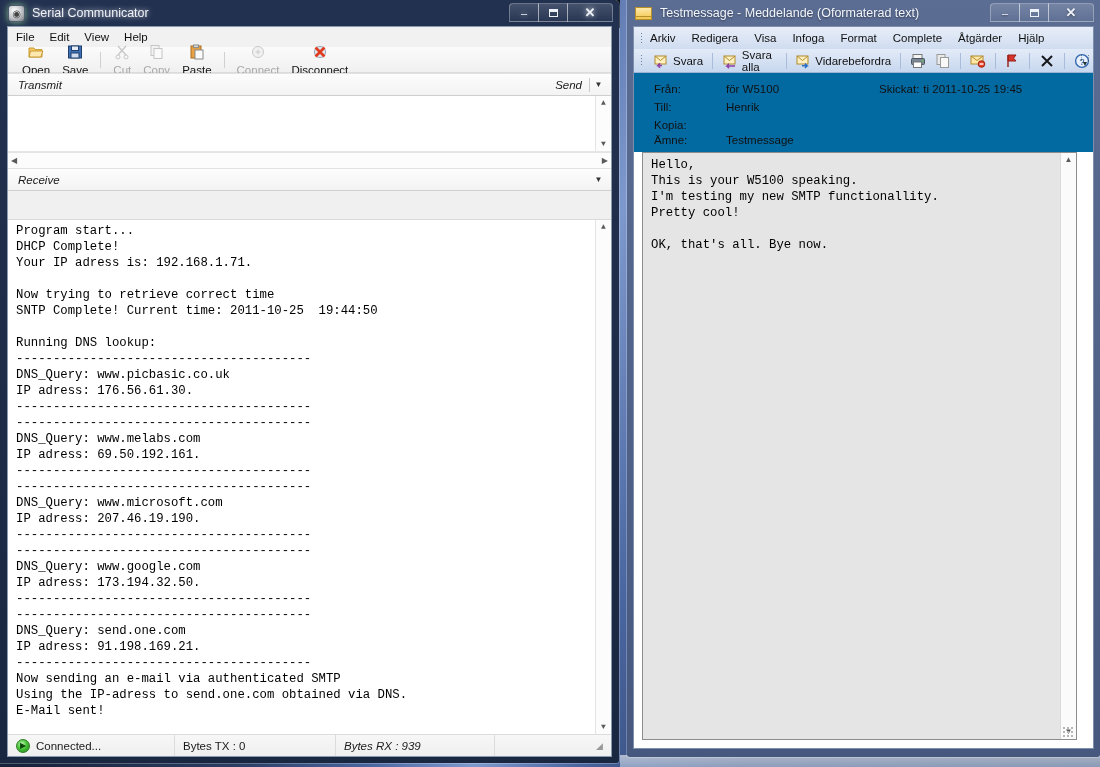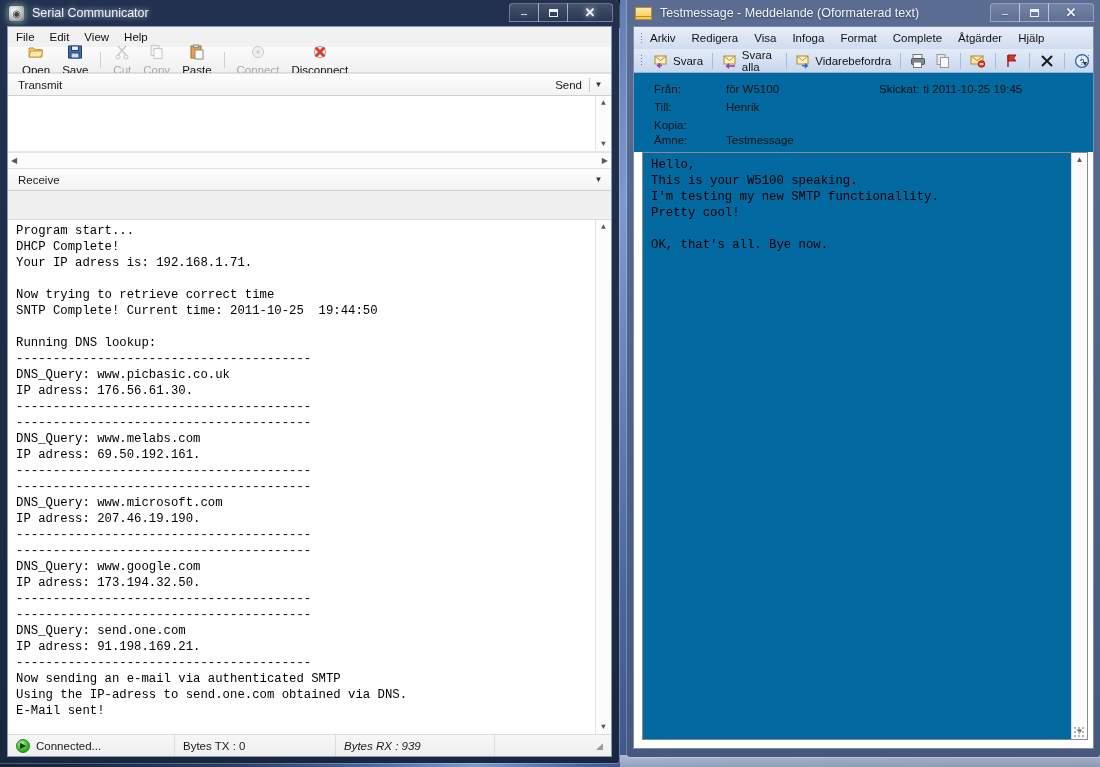--- a/index.html
+++ b/index.html
@@ -89,21 +89,21 @@
   }
   .tb-item { display:flex; align-items:center; gap:4px; padding: 1px 4px; color:#111;flex-direction:column; }
   .tb-item.disabled { color:#a8a8a8; }
   .tb-sep { width:1px; height:16px; background:#d0d0d0; margin: 0 4px; }
   .ico { width:16px; height:16px; display:inline-block; flex:0 0 auto; }
 
   .pane-header {
     height: 23px; background: linear-gradient(180deg,#fdfdfd,#f3f3f3);
     border-top: 1px solid #e2e2e2; border-bottom: 1px solid #cfcfcf;
     display: flex; align-items:center; padding: 0 4px 0 10px;
-    font-size: 11.5px; color:#1a1a1a;
+    font-size: 11.5px; color:#1a1a1a;font-style:italic;
   }
   .pane-header .spacer { flex:1; }
   .send-label { padding: 0 7px; font-size: 11.5px;}
   .vsep { width:1px; height:14px; background:#c9c9c9; }
   .caret-btn { width:17px; text-align:center; font-size:8px; color:#333; }
 
   .textbox {
     background:#fff; position: relative;
     border: 1px solid #cfcfcf;
     font-family: "Liberation Mono", monospace;
@@ -204,22 +204,22 @@
   .mail-headers {
     padding: 10px 0 6px 20px; font-size:11.5px; color:#111;
     background:#0369a1;
   }
   .hdr-row { display:flex; align-items:baseline; margin-bottom: 6px; }
   .hdr-label { width: 72px; flex:0 0 auto; }
   .hdr-value { flex:0 0 auto; }
   .hdr-right-label { margin-left: 100px; }
   .hdr-right-value { margin-left: 4px; }
   .mail-bodybox {
-    flex:1; margin: 0 5px 8px 8px; border:1px solid #8c8c8c;
-    background:#0369a1; position:relative; overflow:hidden;
+    flex:1; margin: 0 16px 8px 8px; border:1px solid #8c8c8c;
+    background:#e5e5e5; position:relative; overflow:hidden;
   }
   #mail-text {
     position:absolute; left:8px; top:4px; right:20px; bottom:0;
     white-space: pre; font-family:"Liberation Mono", monospace;
     font-size:12.3px; line-height:16px; color:#000;
   }
   .mail-scroll-v {
     position:absolute; right:0; top:0; width:16px; bottom:0;
     background:#fbfbfb; border-left:1px solid #dadada;
     display:flex; flex-direction:column; justify-content:space-between; align-items:center;

